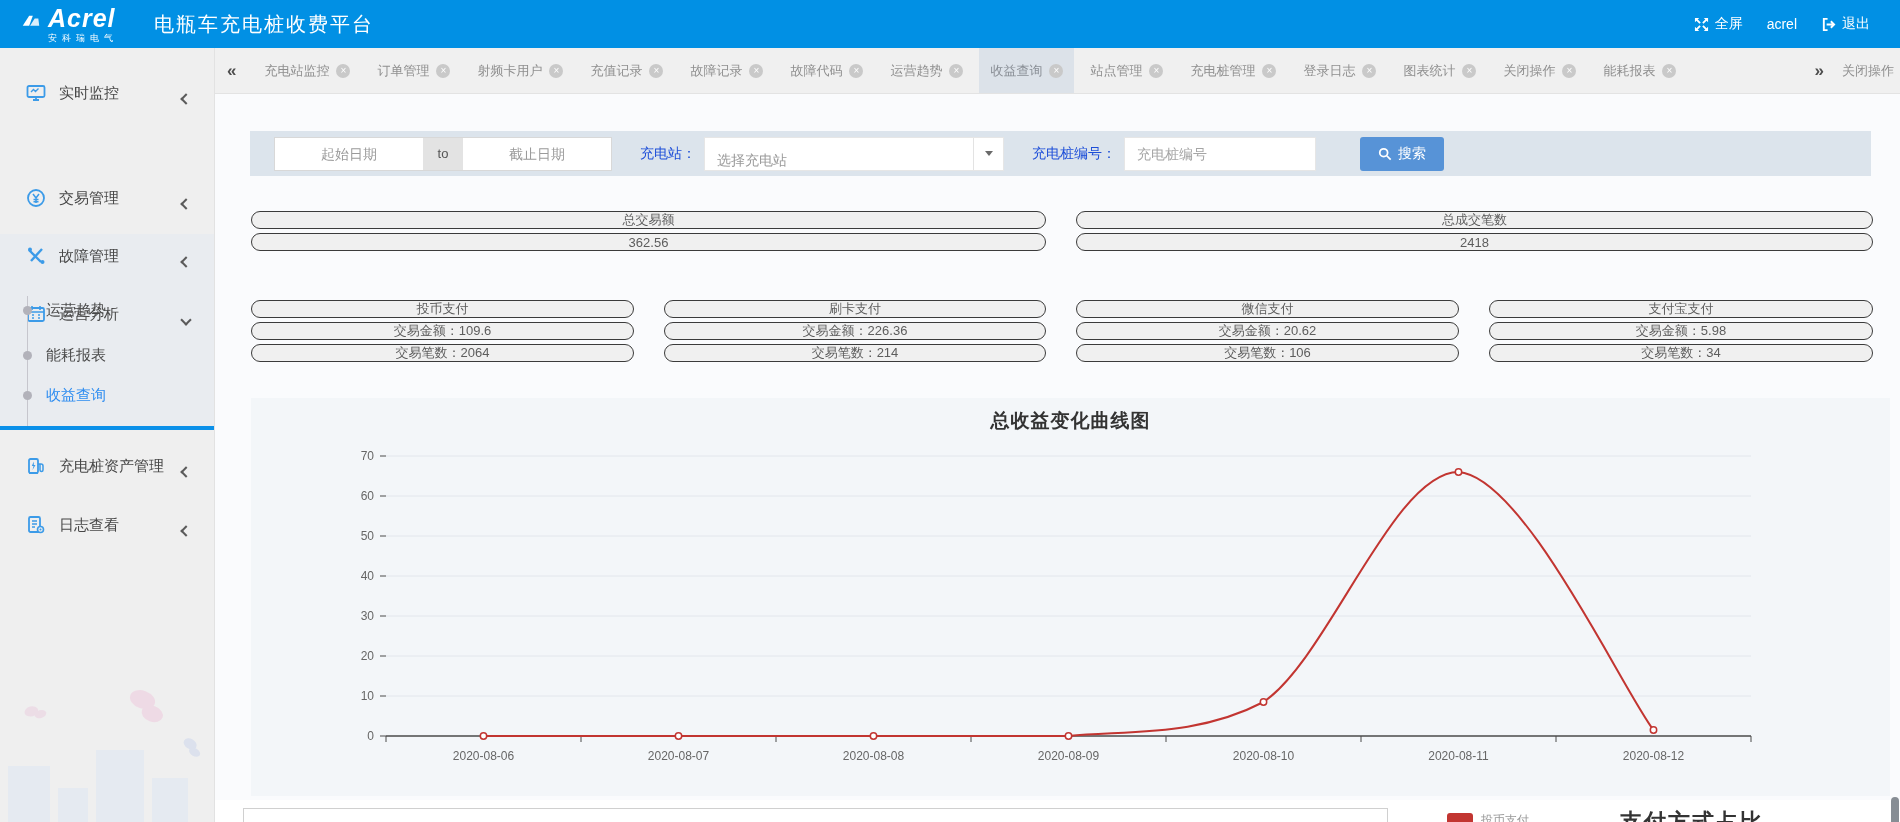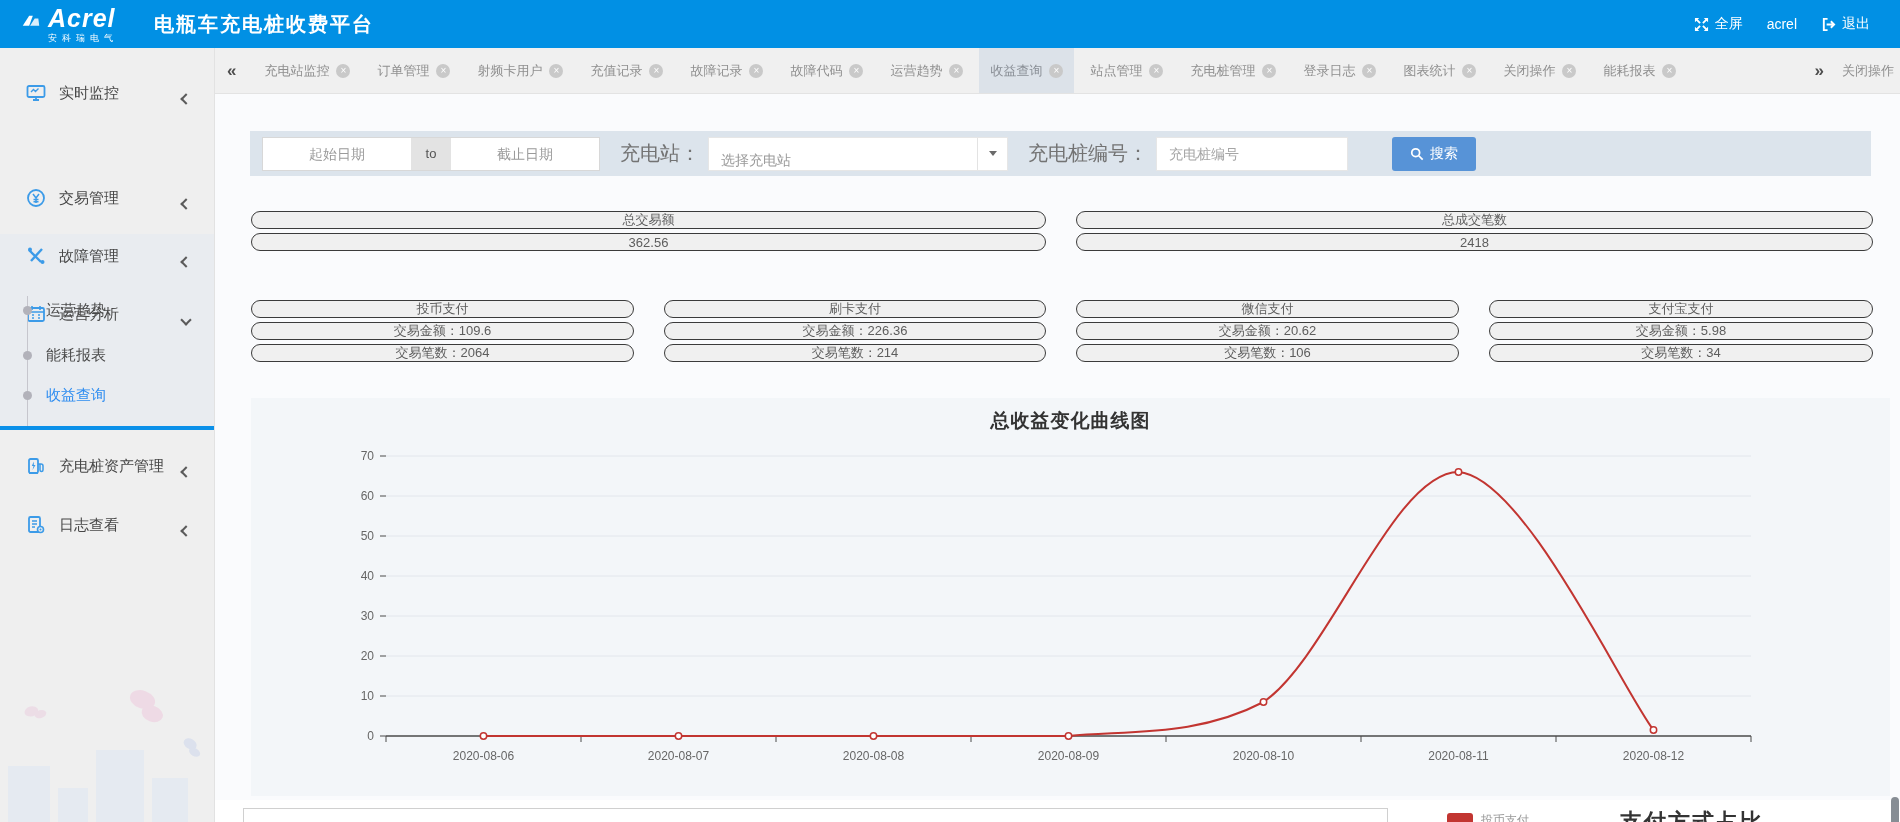--- a/index.html
+++ b/index.html
@@ -7,21 +7,21 @@
   body{font-family:"Liberation Sans","DejaVu Sans",sans-serif;background:#fff}
   .app{position:relative;width:1900px;height:822px;overflow:hidden}
 
   
   .topbar{position:absolute;left:0;top:0;right:0;height:48px;background:#0190e4;color:#fff;display:flex;align-items:center;z-index:20}
   .logo{display:flex;align-items:center;padding:0 14px 0 20px;gap:6px}
   .logo-mark{width:22px;height:22px}
   .logo-text{display:flex;flex-direction:column;line-height:1}
   .logo-main{font-size:25px;font-weight:bold;font-style:italic;letter-spacing:1px}
   .logo-sub{font-size:9px;letter-spacing:5px;margin-top:3px;white-space:nowrap}
-  .app-title{font-size:20px;font-weight:bold;margin-left:22px;letter-spacing:2px}
+  .app-title{font-size:20px;font-weight:normal;margin-left:22px;letter-spacing:2px}
   .top-right{margin-left:auto;display:flex;align-items:center;gap:8px;font-size:14px;padding-right:22px}
   .top-link{display:flex;align-items:center;gap:6px;cursor:pointer;padding:0 8px}
 
   
   .tabbar{position:absolute;left:215px;right:0;top:48px;height:46px;background:#f0f0f0;border-bottom:1px solid #e3e3e3;display:flex;align-items:center;overflow:hidden;z-index:10}
   .tab-arrow{color:#4d4d4d;font-size:17px;font-weight:bold;padding:0 12px;cursor:pointer;user-select:none}
   .tab{display:flex;align-items:center;gap:7px;color:#8f8f8f;font-size:13px;height:46px;padding:0 11px;margin-left:5px;white-space:nowrap;cursor:pointer}
   .tab.active{background:#dce2e9;color:#8a8f96}
   .tab-close{width:14px;height:14px;border-radius:50%;background:#c9c9c9;color:#fff;font-size:10px;line-height:13px;text-align:center;flex:0 0 auto}
   .close-all{color:#8f8f8f;font-size:13px;white-space:nowrap;padding:0 6px;flex:0 0 auto;cursor:pointer}
@@ -43,26 +43,26 @@
   .sub-item.active .sub-label{color:#2d8cf0}
   .side-divider{position:absolute;left:0;top:378px;width:100%;height:4px;background:#0a90e9}
   .decor{position:absolute;left:0;bottom:0;width:100%;height:140px;pointer-events:none}
   .bld{position:absolute;background:#dde6f2;opacity:.55}
   .bfly{position:absolute;opacity:.35}
 
   
   .content{position:absolute;left:215px;top:94px;right:0;bottom:0;background:#fafbfd;overflow:hidden}
 
   
-  .filterbar{position:absolute;left:35px;top:37px;width:1621px;height:45px;background:#dce4ec;display:flex;align-items:center;padding-left:12px}
+  .filterbar{position:absolute;left:35px;top:37px;width:1621px;height:45px;background:#dce4ec;display:flex;align-items:center;padding-left:24px}
   .range{display:flex;align-items:center;background:#e3e3e3;border:1px solid #d8d8d8;height:34px}
   .range input{width:148px;height:32px;border:none;background:#fff;text-align:center;font-size:14px;color:#666;outline:none}
   .range input::placeholder{color:#9a9a9a}
   .range .to{width:40px;text-align:center;font-size:13px;color:#555}
-  .flabel{font-size:20px;color:#737373;margin-left:20px;margin-right:8px;white-space:nowrap}
+  .flabel{font-size:14px;color:#1d4ed8;margin-left:28px;margin-right:8px;white-space:nowrap}
   .sel{position:relative;width:300px;height:34px;background:#fff;border:1px solid #e6e6e6;display:flex;align-items:flex-end;padding-left:12px;font-size:14px;color:#9a9a9a;cursor:pointer}
   .sel-arrow{position:absolute;right:0;top:0;width:30px;height:32px;border-left:1px solid #e3e3e3;display:flex;align-items:center;justify-content:center}
   .tri{width:0;height:0;border-left:4px solid transparent;border-right:4px solid transparent;border-top:5px solid #6a6a6a}
   .pile-input{width:192px;height:34px;border:1px solid #e6e6e6;background:#fff;padding-left:12px;font-size:14px;color:#1d4ed8;outline:none}
   .pile-input::placeholder{color:#a5a5a5}
   .search-btn{margin-left:44px;width:84px;height:34px;background:#5793d7;border:none;border-radius:3px;color:#fff;font-size:14px;display:flex;align-items:center;justify-content:center;gap:6px;cursor:pointer}
 
   
   .cellb{height:18px;border:1px solid #3b3b3b;border-radius:10px;background:#f0f0f0;display:flex;align-items:center;justify-content:center;font-size:13px;color:#5d5d5d;margin-bottom:4px}
   .sumbox{position:absolute}

